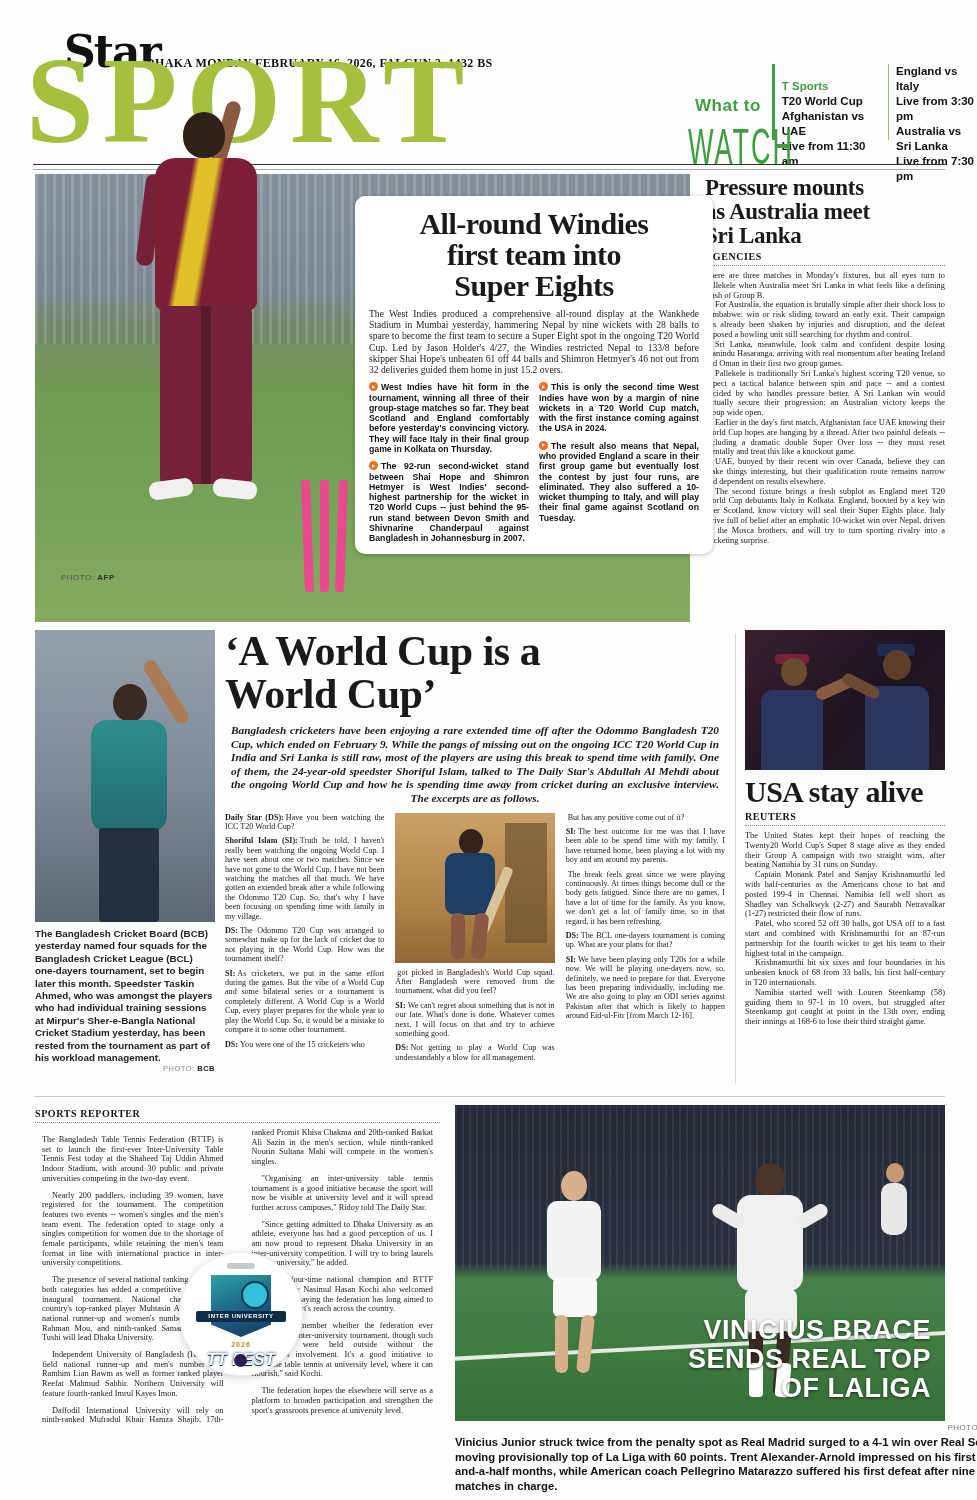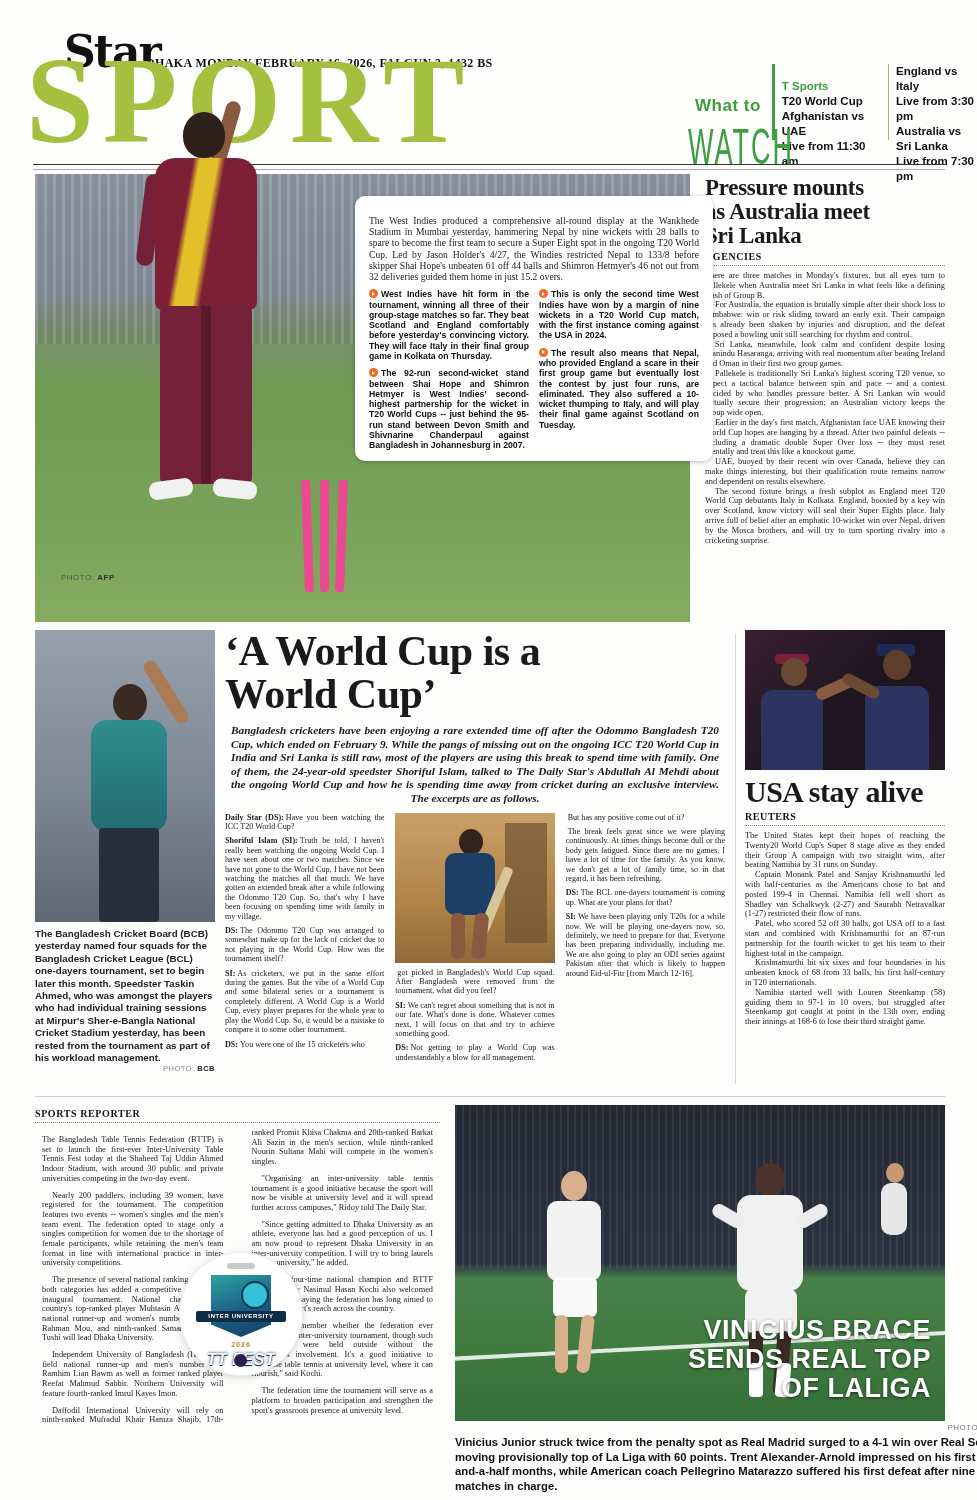--- a/index.html
+++ b/index.html
@@ -211,20 +211,23 @@
         <div class="wi-shoe2"></div>
       </div>
       <div class="stump s1"></div>
       <div class="stump s2"></div>
       <div class="stump s3"></div>
       <div class="photo-credit credit-afp">
         <span>PHOTO:</span>
         <b>AFP</b>
       </div>
       <div class="headline-card">
+        <h1>All-round Windies
+first team into
+Super Eights</h1>
         <p class="lead">The West Indies produced a comprehensive all-round display at the Wankhede Stadium in Mumbai yesterday, hammering Nepal by nine wickets with 28 balls to spare to become the first team to secure a Super Eight spot in the ongoing T20 World Cup. Led by Jason Holder's 4/27, the Windies restricted Nepal to 133/8 before skipper Shai Hope's unbeaten 61 off 44 balls and Shimron Hetmyer's 46 not out from 32 deliveries guided them home in just 15.2 overs.</p>
         <div class="bullets">
           <p class="b-item"><span class="bullet-ic"></span><span>West Indies have hit form in the tournament, winning all three of their group-stage matches so far. They beat Scotland and England comfortably before yesterday's convincing victory. They will face Italy in their final group game in Kolkata on Thursday.</span></p>
           <p class="b-item"><span class="bullet-ic"></span><span>The 92-run second-wicket stand between Shai Hope and Shimron Hetmyer is West Indies' second-highest partnership for the wicket in T20 World Cups -- just behind the 95-run stand between Devon Smith and Shivnarine Chanderpaul against Bangladesh in Johannesburg in 2007.</span></p>
           <p class="b-item"><span class="bullet-ic"></span><span>This is only the second time West Indies have won by a margin of nine wickets in a T20 World Cup match, with the first instance coming against the USA in 2024.</span></p>
           <p class="b-item"><span class="bullet-ic"></span><span>The result also means that Nepal, who provided England a scare in their first group game but eventually lost the contest by just four runs, are eliminated. They also suffered a 10-wicket thumping to Italy, and will play their final game against Scotland on Tuesday.</span></p>
         </div>
       </div>
     </div>
     <article class="aus-col">
@@ -279,20 +282,21 @@
             <div class="iv-bat"></div>
             <div class="iv-leg1"></div>
             <div class="iv-leg2"></div>
           </div>
           <p class="qa"><b></b><span>got picked in Bangladesh's World Cup squad. After Bangladesh were removed from the tournament, what did you feel?</span></p>
           <p class="qa"><b>SI:</b><span>We can't regret about something that is not in our fate. What's done is done. Whatever comes next, I will focus on that and try to achieve something good.</span></p>
           <p class="qa"><b>DS:</b><span>Not getting to play a World Cup was understandably a blow for all management.</span></p>
         </div>
         <div class="iv-col">
           <p class="qa"><b></b><span>But has any positive come out of it?</span></p>
+          <p class="qa"><b>SI:</b><span>The best outcome for me was that I have been able to be spend time with my family. I have returned home, been playing a lot with my boy and am around my parents.</span></p>
           <p class="qa"><b></b><span>The break feels great since we were playing continuously. At times things become dull or the body gets fatigued. Since there are no games, I have a lot of time for the family. As you know, we don't get a lot of family time, so in that regard, it has been refreshing.</span></p>
           <p class="qa"><b>DS:</b><span>The BCL one-dayers tournament is coming up. What are your plans for that?</span></p>
           <p class="qa"><b>SI:</b><span>We have been playing only T20s for a while now. We will be playing one-dayers now, so, definitely, we need to prepare for that. Everyone has been preparing individually, including me. We are also going to play an ODI series against Pakistan after that which is likely to happen around Eid-ul-Fitr [from March 12-16].</span></p>
         </div>
       </div>
     </article>
     <div class="vrule-mid"></div>
     <article class="usa-col">
       <div class="usa-photo">
         <div class="usa-pL"></div>
@@ -324,21 +328,21 @@
       <div class="tt-body">
         <p>The Bangladesh Table Tennis Federation (BTTF) is set to launch the first-ever Inter-University Table Tennis Fest today at the Shaheed Taj Uddin Ahmed Indoor Stadium, with around 30 public and private universities competing in the two-day event.</p>
         <p>Nearly 200 paddlers, including 39 women, have registered for the tournament. The competition features two events -- women's singles and the men's team event. The federation opted to stage only a singles competition for women due to the shortage of female participants, while retaining the men's team format in line with international practice in inter-university competitions.</p>
         <p>The presence of several national ranking players in both categories has added a competitive edge to the inaugural tournament. National champion and country's top-ranked player Muhtasin Ahmed Ridoy, national runner-up and women's number two Sadia Rahman Mou, and ninth-ranked Samantha Hossen Tushi will lead Dhaka University.</p>
         <p>Independent University of Bangladesh (IUB) will field national runner-up and men's number two Ramhim Lian Bawm as well as former ranked player Reefat Mahmud Sabbir. Northern University will feature fourth-ranked Imrul Kayes Imon.</p>
         <p>Daffodil International University will rely on ninth-ranked Mufradul Khair Hamza Shajib, 17th-ranked Promit Khisa Chakma and 20th-ranked Barkat Ali Sazin in the men's section, while ninth-ranked Nourin Sultana Mahi will compete in the women's singles.</p>
         <p>"Organising an inter-university table tennis tournament is a good initiative because the sport will now be visible at university level and it will spread further across campuses," Ridoy told The Daily Star.</p>
         <p>"Since getting admitted to Dhaka University as an athlete, everyone has had a good perception of us. I am now proud to represent Dhaka University in an inter-university competition. I will try to bring laurels for our university," he added.</p>
         <p>Former four-time national champion and BTTF joint secretary Nasimul Hasan Kochi also welcomed the initiative, saying the federation has long aimed to expand the sport's reach across the country.</p>
         <p>"I can't remember whether the federation ever organised an inter-university tournament, though such tournaments were held outside without the federation's involvement. It's a good initiative to revitalise table tennis at university level, where it can flourish," said Kochi.</p>
-        <p>The federation time the tournament will serve as a platform to broaden participation and strengthen the sport's grassroots presence at university level.</p>
+        <p>The federation hopes the elsewhere will serve as a platform to broaden participation and strengthen the sport's grassroots presence at university level.</p>
       </div>
       <div class="tt-logo">
         <div class="tt-spons"></div>
         <div class="tt-shield">
           <div class="tt-paddle"></div>
         </div>
         <div class="tt-ribbon">INTER UNIVERSITY</div>
         <div class="tt-fest">TT FEST</div>
         <div class="tt-year">2026</div>
         <div class="tt-dot"></div>

